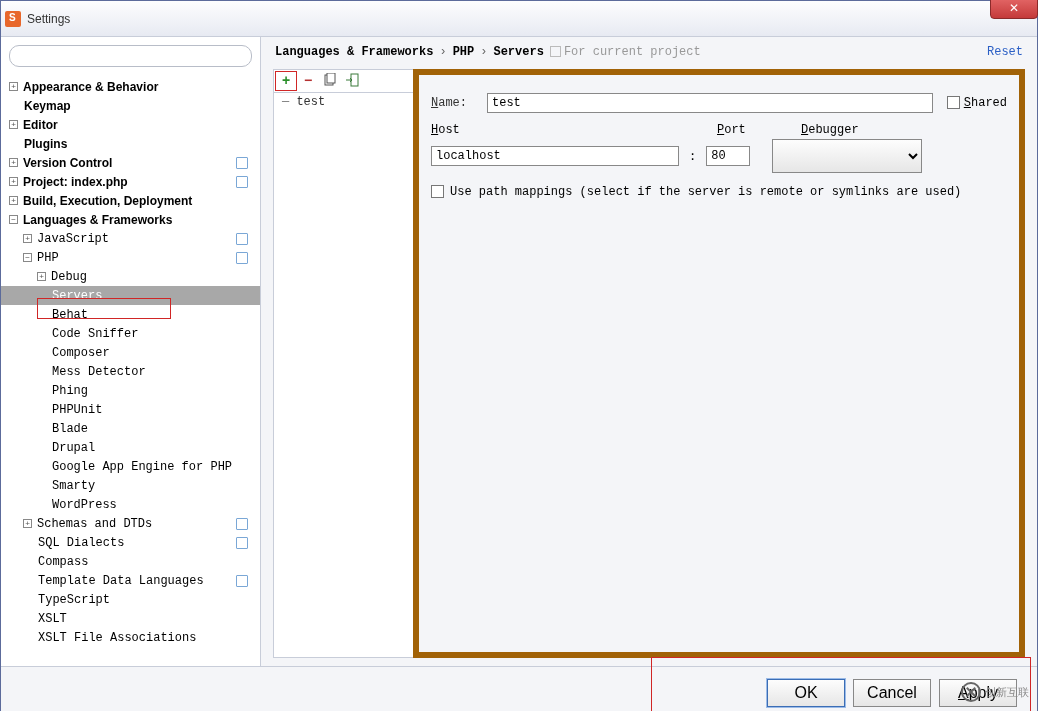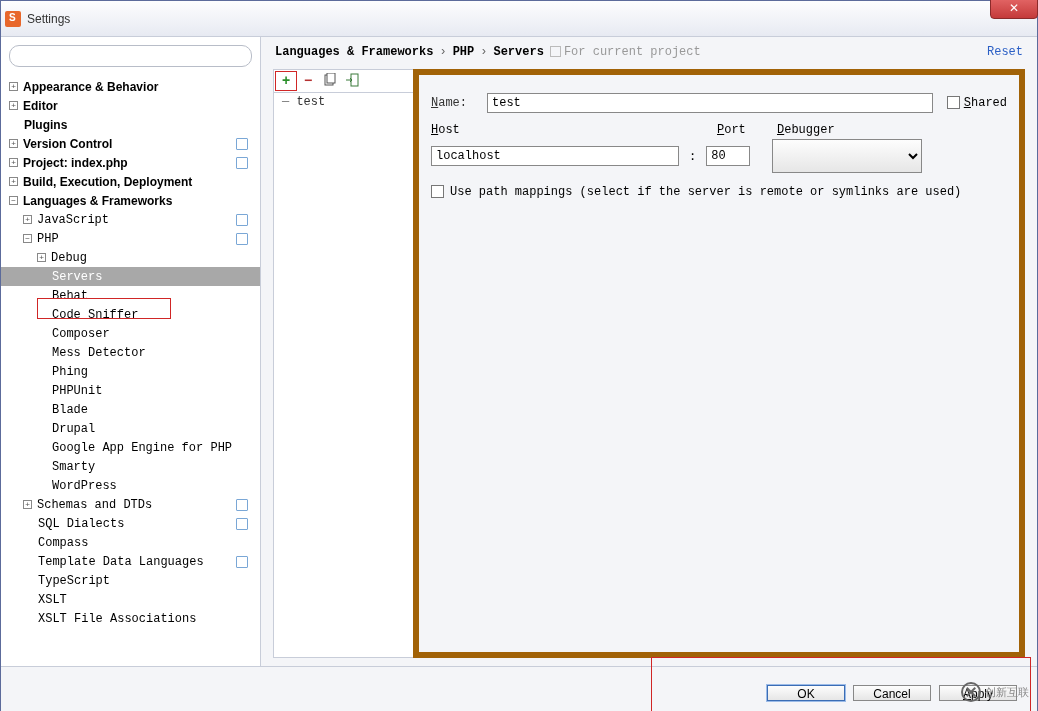--- a/index.html
+++ b/index.html
@@ -277,21 +277,21 @@
   }
   .shared-label .ul { text-decoration: underline; }
   .headers-row {
     display: flex;
     gap: 0;
     margin-bottom: 2px;
     font-family: 'Consolas', 'Courier New', monospace;
   }
   .headers-row .col-host { width: 260px; }
   .headers-row .col-port { width: 60px; margin-left: 26px; }
-  .headers-row .col-dbg { flex: 1; margin-left: 0; }
+  .headers-row .col-dbg { flex: 1; margin-left: 24px; }
   .inputs-row {
     display: flex;
     align-items: center;
     gap: 0;
     margin-bottom: 12px;
   }
   .inputs-row .host-input { width: 248px; }
   .inputs-row .colon { margin: 0 10px; font-family: 'Consolas', monospace; }
   .inputs-row .port-input { width: 44px; }
   .inputs-row .dbg-wrap { flex: 1; margin-left: 22px; position: relative; max-width: 150px; }
@@ -323,28 +323,28 @@
   .red-box-buttons {
     position: absolute;
     border: 1px solid #d02626;
     pointer-events: none;
     right: 6px;
     top: -10px;
     bottom: 2px;
     width: 380px;
   }
   .btn {
-    height: 16px;
+    height: 28px;
     min-width: 78px;
     border: 1px solid #888;
     background: linear-gradient(#fdfdfd, #e6e6e6);
     margin-left: 8px;
     cursor: pointer;
     font-family: 'Segoe UI', sans-serif;
-    font-size: 12px;
+    font-size: 16px;
   }
   .btn.primary {
     border: 1px solid #3b6db5;
     box-shadow: 0 0 0 1px #9bbbe8;
   }
   .btn .ul { text-decoration: underline; }
   .watermark {
     position: absolute;
     right: 8px; bottom: 8px;
     color: #888;
@@ -386,20 +386,24 @@
   <div class="body">
     <div class="left-panel">
       <div class="search-box search-wrap">
         <span class="search-icon"></span>
         <input class="search-input" type="text" placeholder="" style="">
       </div>
       <div class="tree" id="tree">
           <div class="tree-item pad-0 bold">
             <span class="tree-toggle">+</span>
             <span class="tree-label">Appearance &amp; Behavior</span>
+          </div>
+          <div class="tree-item pad-0 bold">
+            <span class="tree-spacer"></span>
+            <span class="tree-label">Keymap</span>
           </div>
           <div class="tree-item pad-0 bold">
             <span class="tree-toggle">+</span>
             <span class="tree-label">Editor</span>
           </div>
           <div class="tree-item pad-0 bold">
             <span class="tree-spacer"></span>
             <span class="tree-label">Plugins</span>
           </div>
           <div class="tree-item pad-0 bold">

